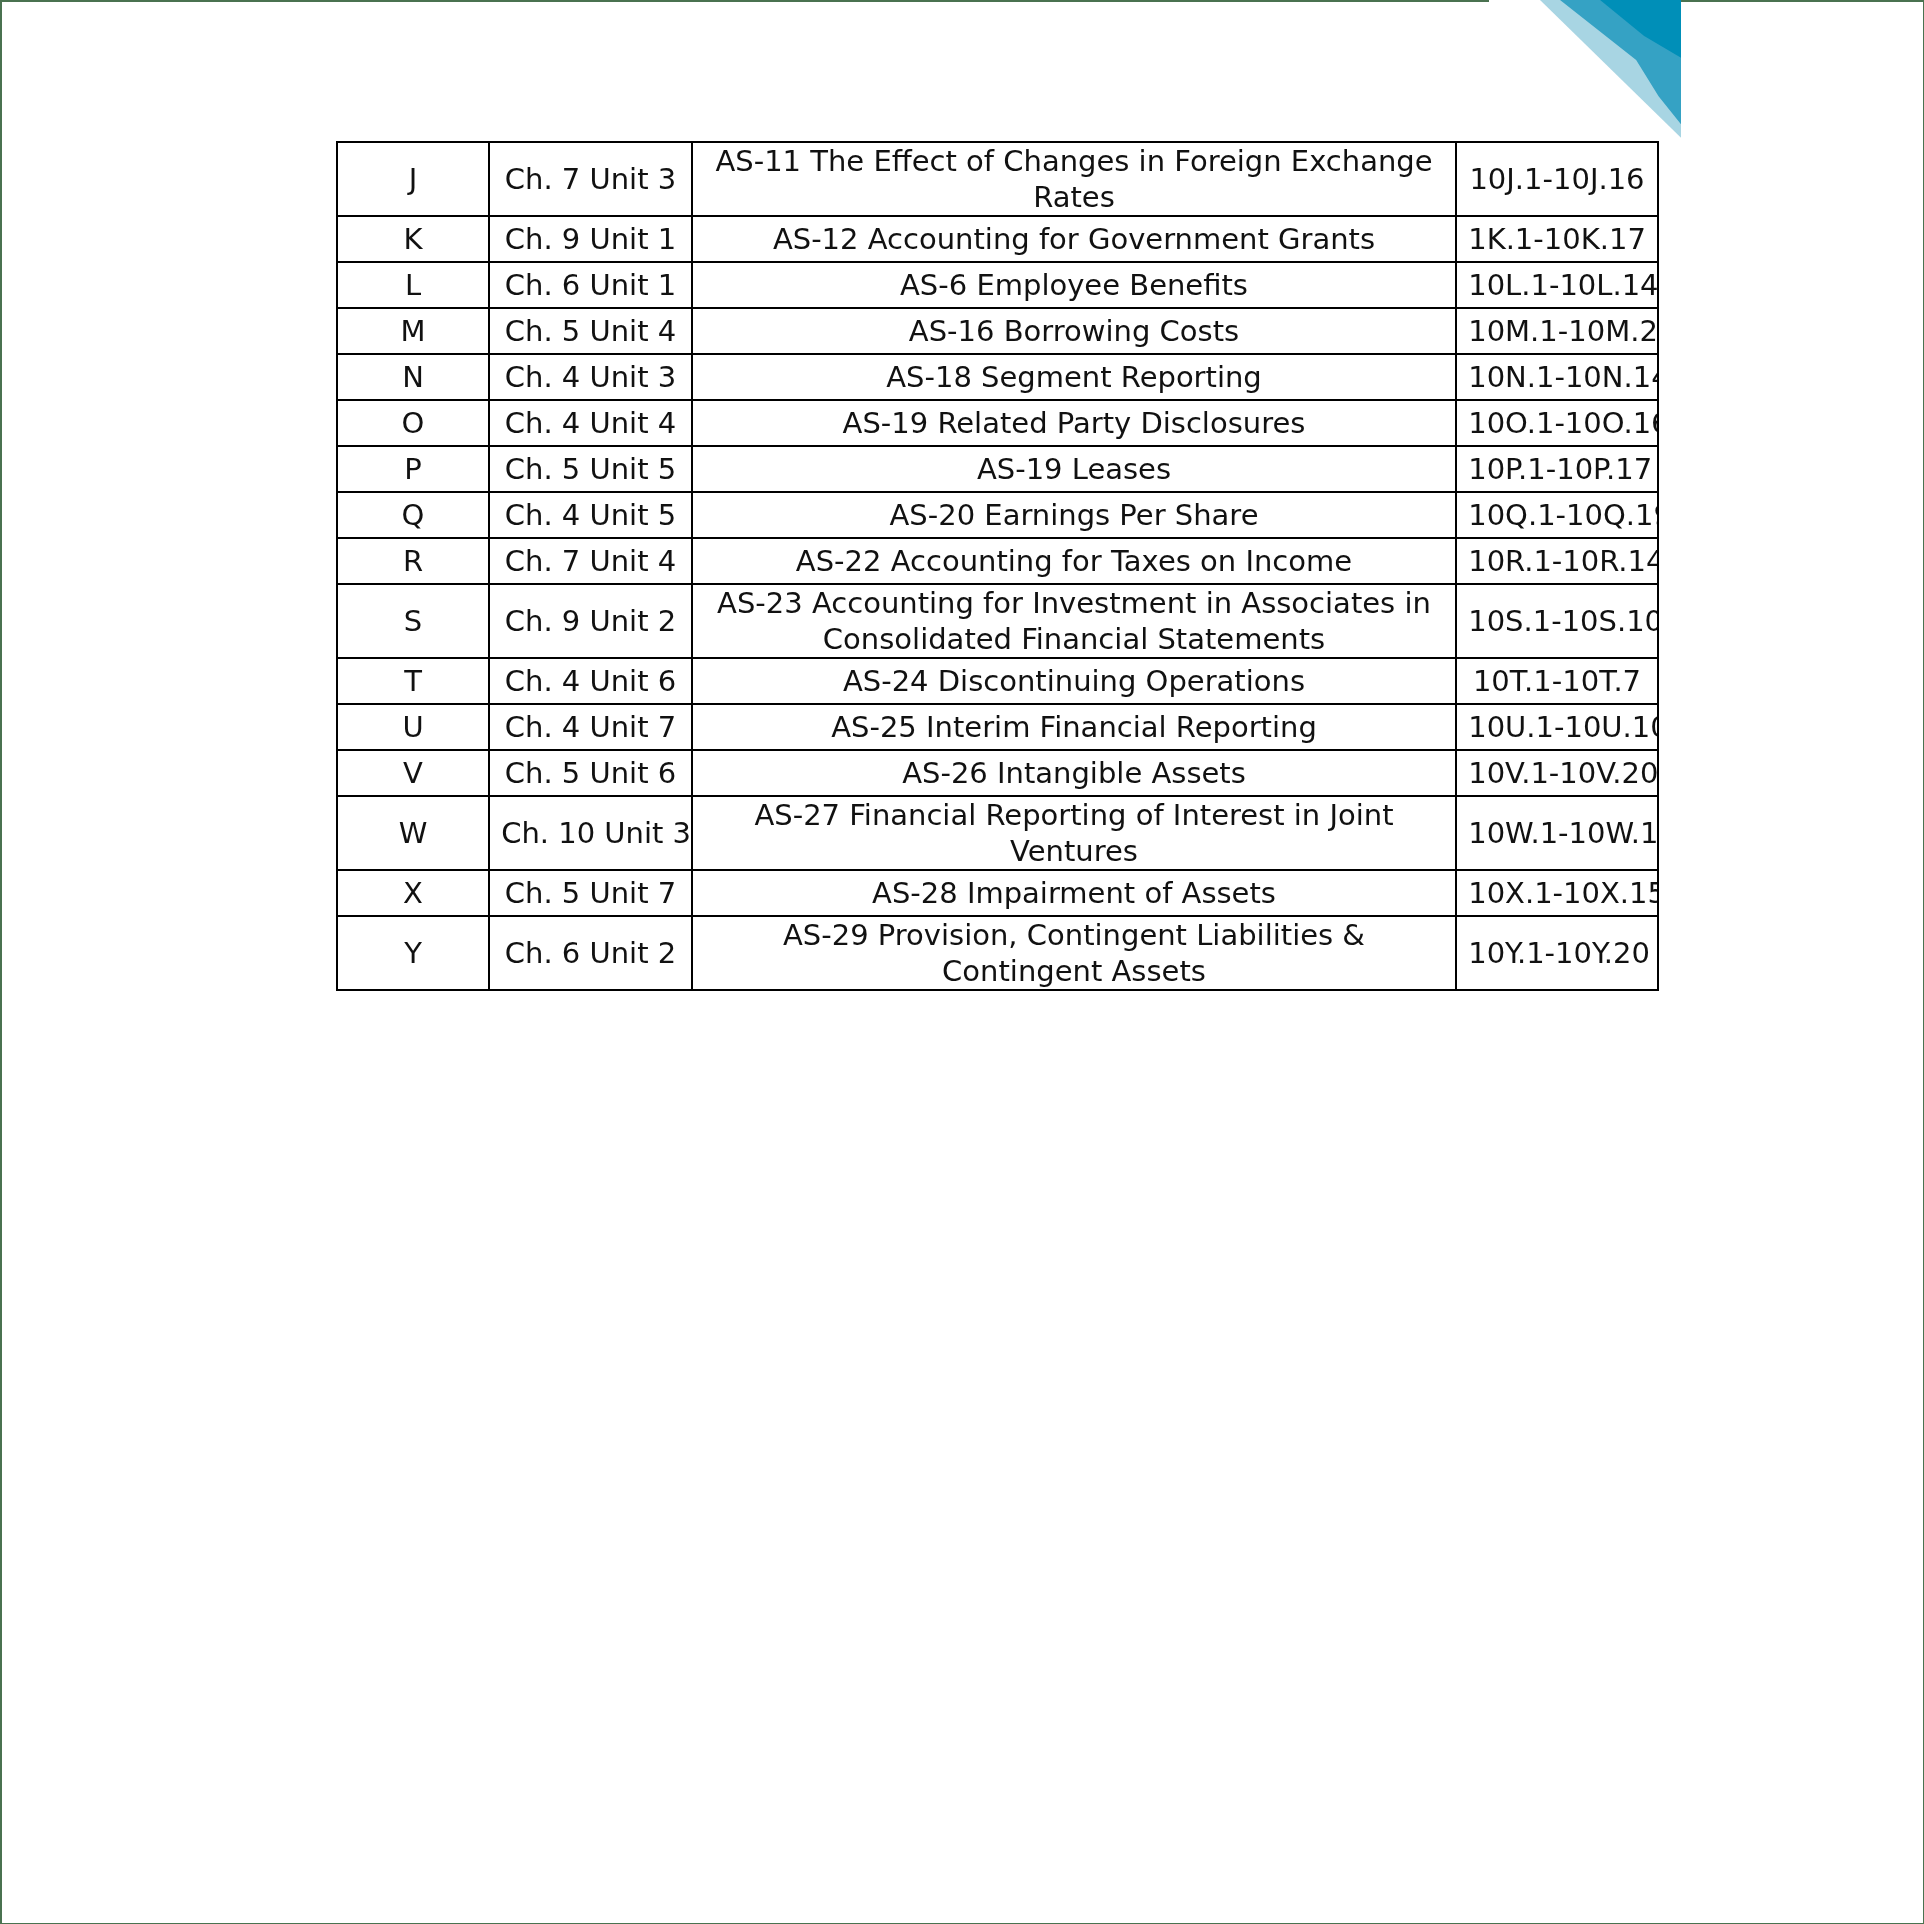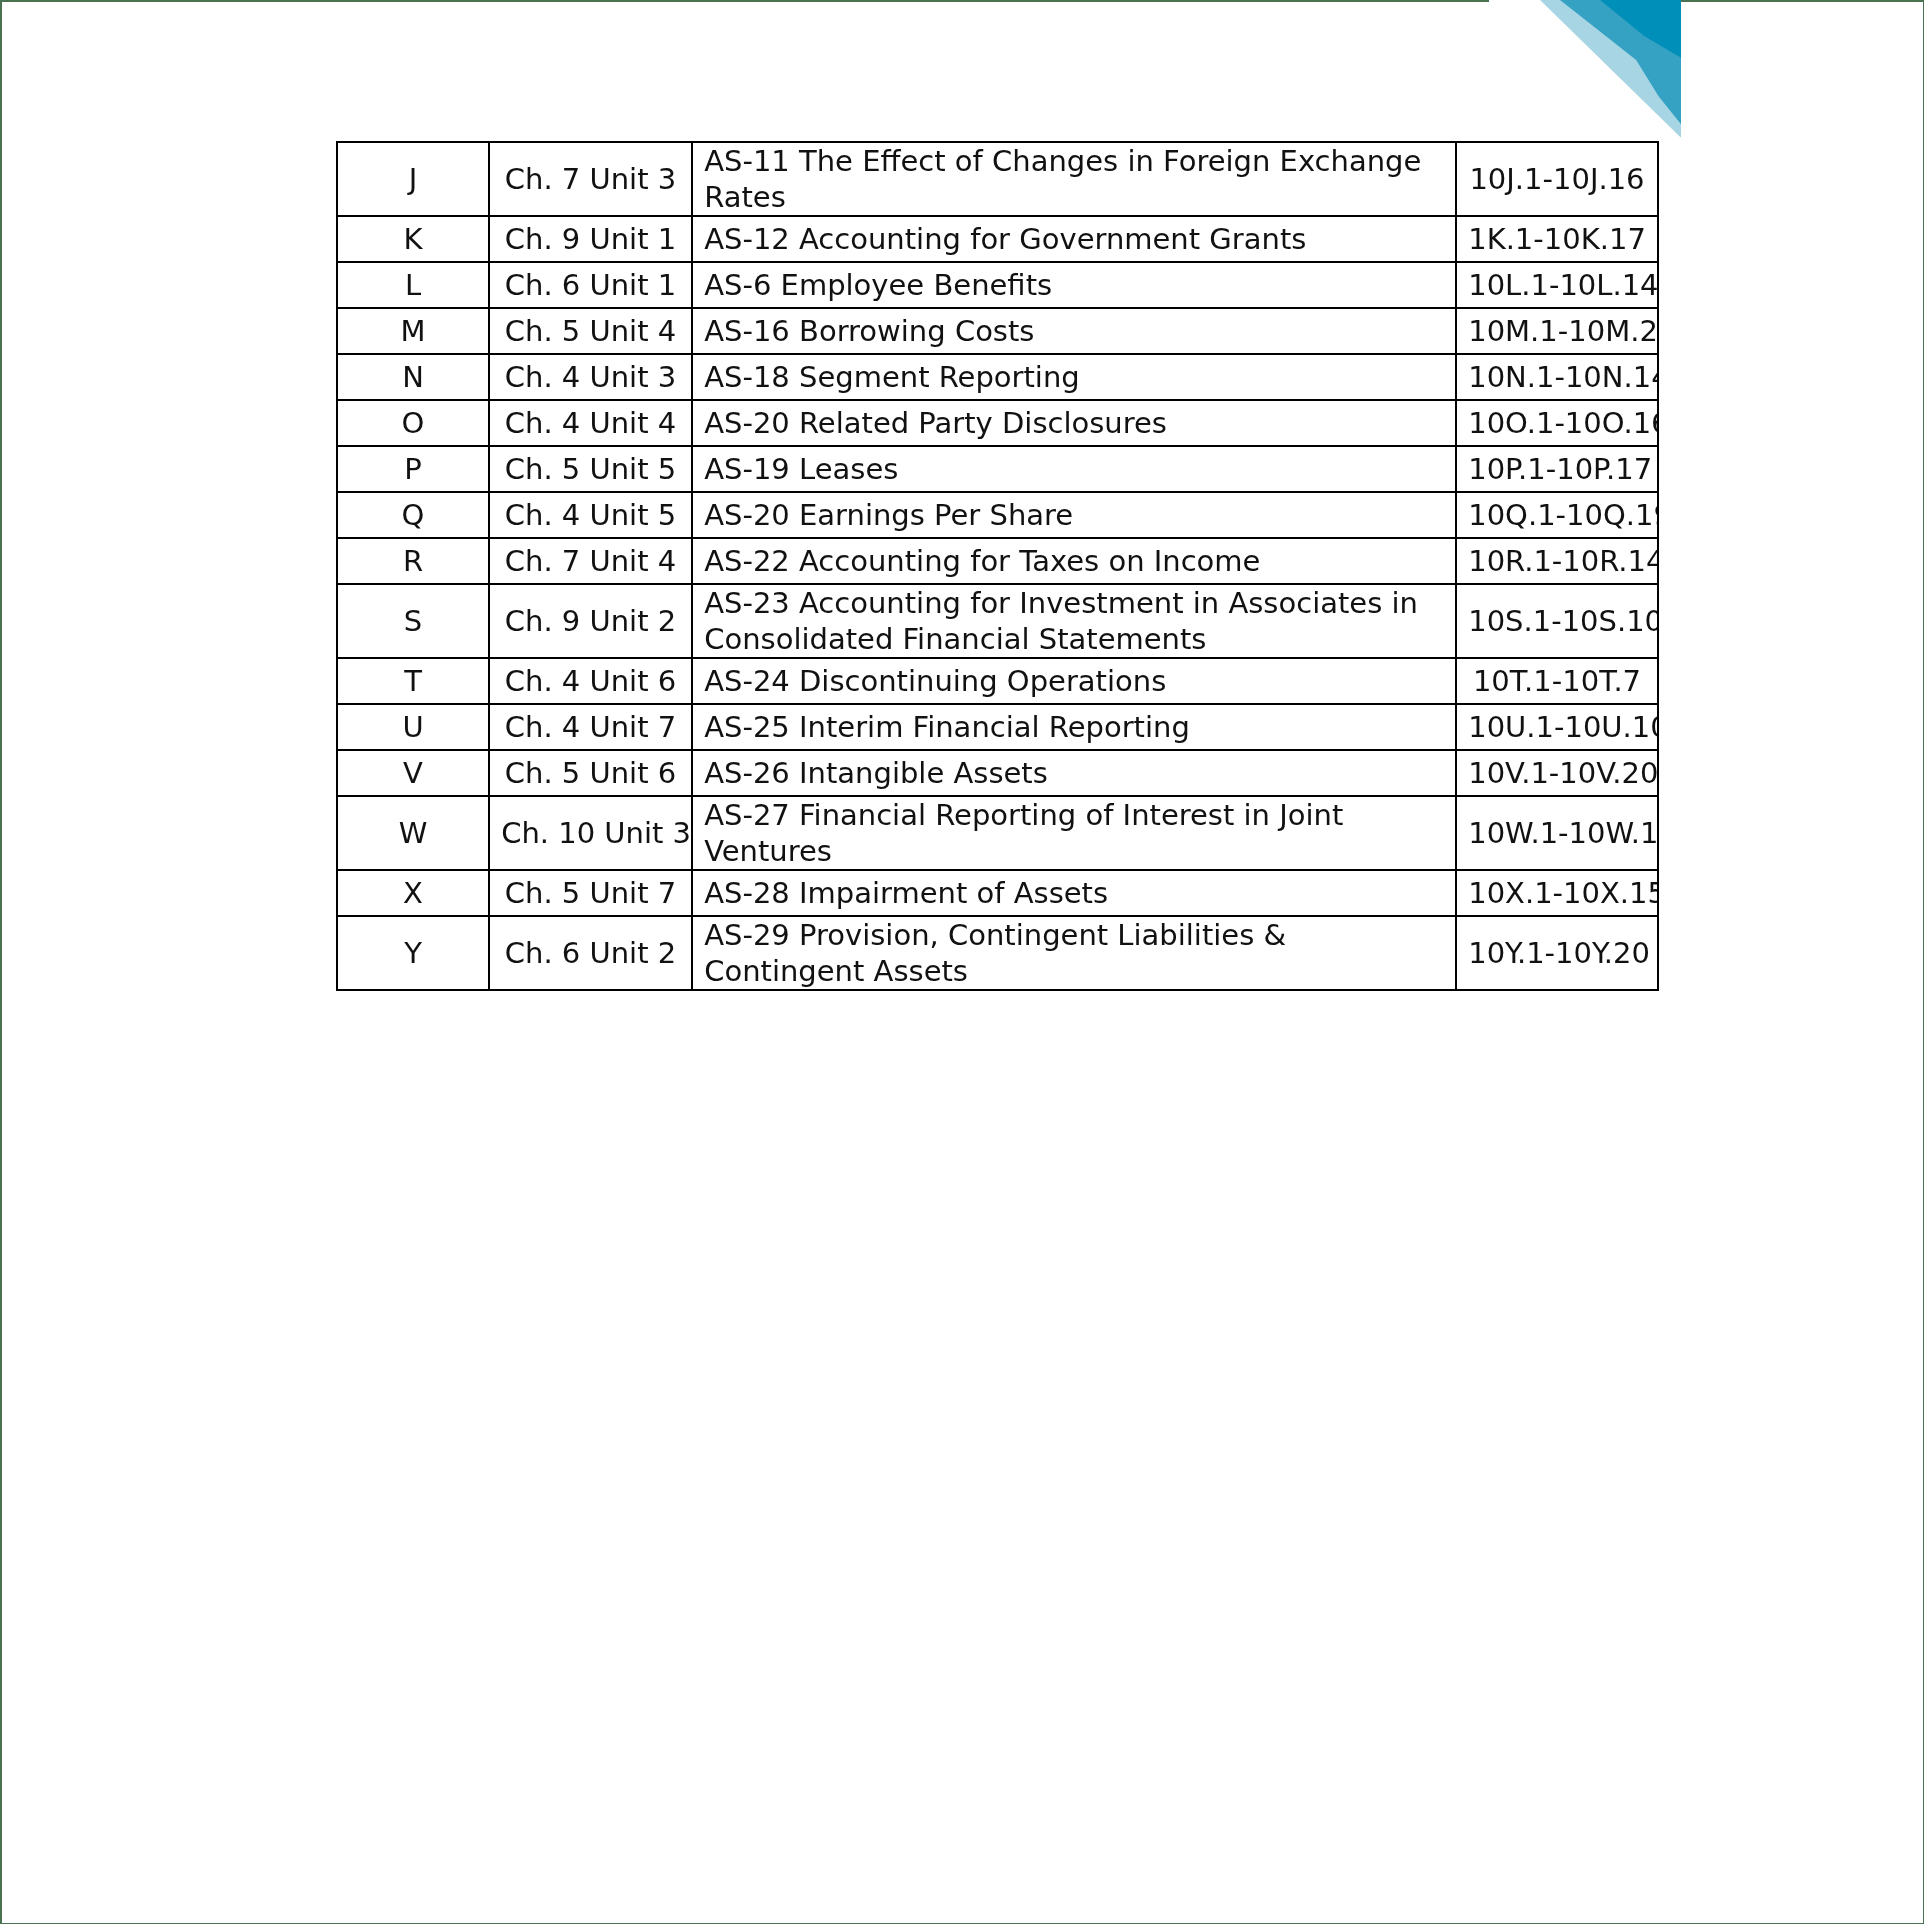--- a/index.html
+++ b/index.html
@@ -23,21 +23,21 @@
   }
   table.ref-table td {
     border:2.4px solid #000000;
     font-size:29px;
     line-height:36px;
     padding:0 11.2px;
     vertical-align:middle;
     overflow:hidden;
   }
   td.c-letter, td.c-chapter, td.c-para { text-align:center; padding:0 3.2px; white-space:nowrap; }
-  td.c-desc { text-align:left; }
+  td.c-desc { text-align:center; }
   tr.h1 td { height:44px; }
   tr.h2 td { height:70px; }
 </style>
 </head>
 <body>
 
 <div class="page-border-top-a" style="background: rgb(74, 114, 80);"></div>
 <div class="page-border-top-b" style="background: rgb(74, 114, 80);"></div>
 <div class="page-border-left" style="background: rgb(74, 114, 80);"></div>
 <div class="page-border-right" style="background: rgb(74, 114, 80);"></div>
@@ -83,21 +83,21 @@
   </tr>
       <tr class="h1">
     <td class="c-letter">N</td>
     <td class="c-chapter">Ch. 4 Unit 3</td>
     <td class="c-desc">AS-18 Segment Reporting</td>
     <td class="c-para">10N.1-10N.14</td>
   </tr>
       <tr class="h1">
     <td class="c-letter">O</td>
     <td class="c-chapter">Ch. 4 Unit 4</td>
-    <td class="c-desc">AS-20 Related Party Disclosures</td>
+    <td class="c-desc">AS-19 Related Party Disclosures</td>
     <td class="c-para">10O.1-10O.16</td>
   </tr>
       <tr class="h1">
     <td class="c-letter">P</td>
     <td class="c-chapter">Ch. 5 Unit 5</td>
     <td class="c-desc">AS-19 Leases</td>
     <td class="c-para">10P.1-10P.17</td>
   </tr>
       <tr class="h1">
     <td class="c-letter">Q</td>

